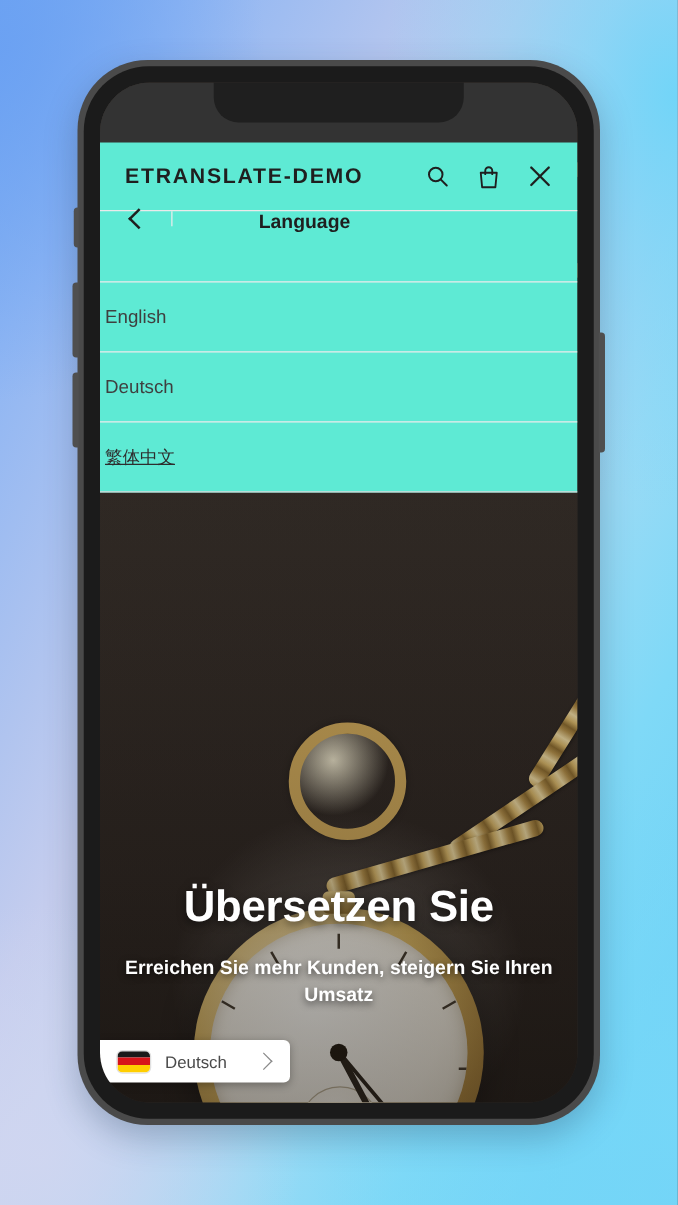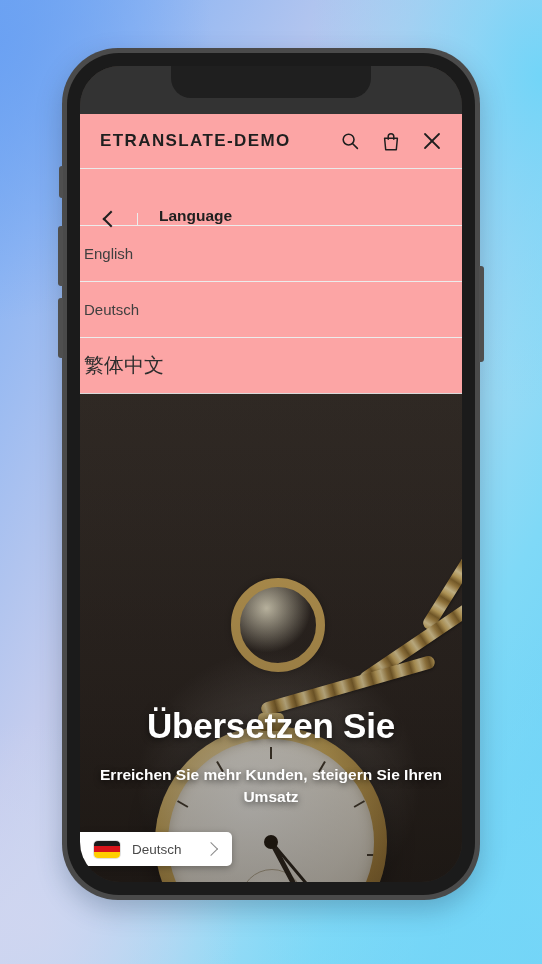--- a/index.html
+++ b/index.html
@@ -293,21 +293,21 @@
     border-right: 1.6px solid #8a8a8a;
     transform: rotate(45deg);
     margin-right: 6px;
     flex: 0 0 auto;
   }
 
   
   .drawer {
     position: absolute;
     left: 0; right: 0; top: 48px;
-    background: #fca5a5;
+    background: #5eead4;
   }
   .drawer-header {
     height: 55px;
     display: flex;
     align-items: center;
     padding: 0 18px 0 20px;
     box-sizing: border-box;
     border-bottom: 1px solid #eaeaea;
   }
   .brand {
@@ -329,22 +329,23 @@
     display: flex;
     align-items: center;
     justify-content: center;
     color: #1f1f1f;
   }
   .icon-btn svg { display: block; }
 
   .sub-header {
     height: 56px;
     display: flex;
-    align-items: flex-end;
+    align-items: flex-start;
     border-bottom: 1px solid #ececec;
+    gap: 48px;
   }
   .back-cell {
     width: 57px;
     flex: 0 0 auto;
     display: flex;
     align-items: center;
     justify-content: center;
     border-right: 1px solid #ececec;
   }
   .chev-left {
@@ -377,21 +378,21 @@
   }
   .lang-item.rtl {
     direction: rtl;
     justify-content: flex-start;
     padding-left: 0;
     padding-right: 0;
     font-size: 14px;
     color: #5a5a5a;
   }
   .lang-item.rtl .lang-label { margin-right: 21px; direction: rtl; }
-  .lang-item.cjk { font-size: 20px; color: #2e2e2e; }
+  .lang-item.cjk { font-size: 14px; color: #2e2e2e; text-decoration: underline; }
   .lang-item:last-child { border-bottom: 1px solid #d9d9d9; }
 </style>
 </head>
 <body>
 
 <div class="backdrop">
   <div class="backdrop-overlay"></div>
 </div>
 
 <div class="phone">

